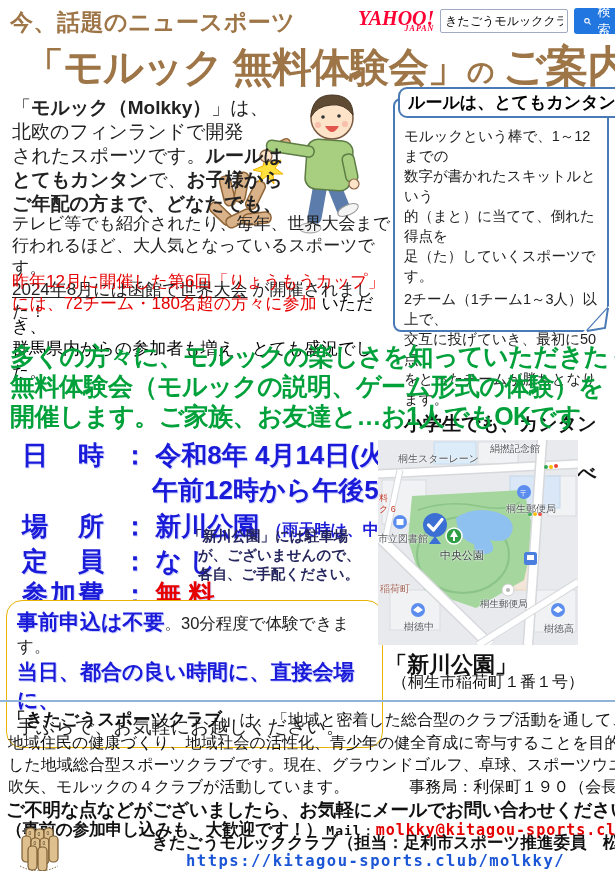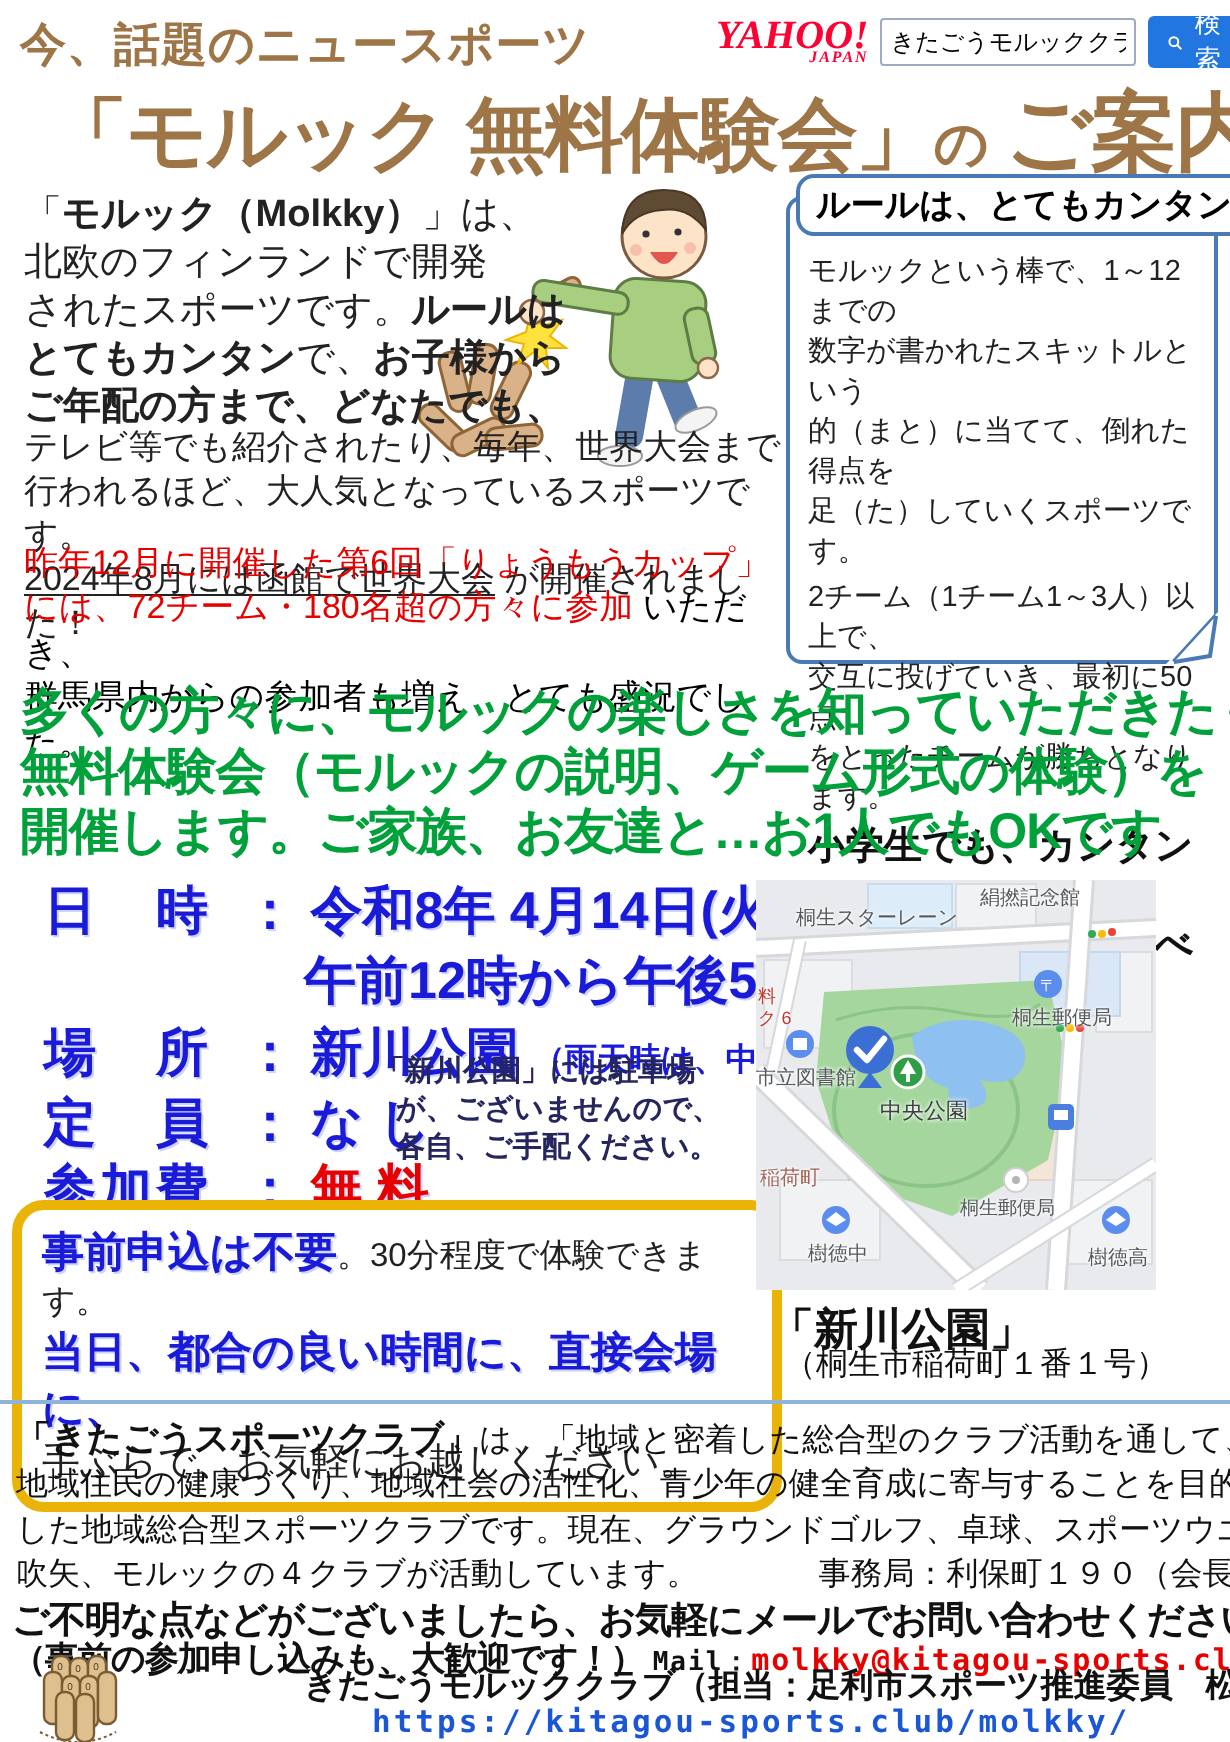--- a/index.html
+++ b/index.html
@@ -25,21 +25,21 @@
   .p3 .redseg{color:#e60000;font-weight:normal;}
   .rules-box{border:2px solid #4a7ab5;border-radius:8px;background:#fff;}
   .rules-title{border:2px solid #4a7ab5;border-radius:9px;background:#fff;font-weight:bold;font-size:17px;padding:2px 8px;white-space:nowrap;}
   .rules-body{font-size:14.5px;line-height:1.38;color:#222;}
   .rules-bold{font-size:19px;font-weight:bold;line-height:1.3;color:#111;}
   .green-banner{font-size:25px;font-weight:bold;line-height:1.2;letter-spacing:-0.5px;white-space:nowrap;}
   .info-row{font-size:26px;font-weight:bold;white-space:nowrap;text-shadow:1px 1px 0 #cfd4ff;}
   .info-row .lbl{display:inline-block;width:100px;letter-spacing:2px;}
   .info-row .sm{font-size:16px;text-shadow:none;}
   .parking{font-size:14.5px;font-weight:bold;color:#26265e;line-height:1.32;}
-  .walkin{border:5px solid #eab308;border-radius:16px;background:#fff;padding:7px 10px;}
+  .walkin{border:1px solid #eab308;border-radius:16px;background:#fff;padding:7px 10px;}
   .walkin .b1{color:#1a1ad9;font-weight:bold;font-size:21px;text-shadow:1px 1px 0 #cfd4ff;}
   .walkin .k1{color:#222;font-size:16.5px;}
   .walkin .k2{color:#222;font-size:19px;}
   .map-frame{width:200px;height:205px;overflow:hidden;}
   .map-label{position:absolute;font-size:10px;color:#55585c;white-space:nowrap;text-shadow:0 0 2px #fff,0 0 2px #fff;}
   .map-caption-t{font-size:22px;font-weight:bold;color:#111;}
   .map-caption-a{font-size:16px;font-family:"Liberation Serif",serif;color:#111;}
   .club-para{font-family:"Liberation Serif","DejaVu Serif",serif;font-size:16px;line-height:1.4;color:#111;white-space:nowrap;}
   .club-bold{font-family:"Liberation Sans",sans-serif;font-weight:bold;font-size:17.5px;}
   .contact1{font-size:18.5px;font-weight:bold;color:#111;letter-spacing:-0.5px;white-space:nowrap;}

